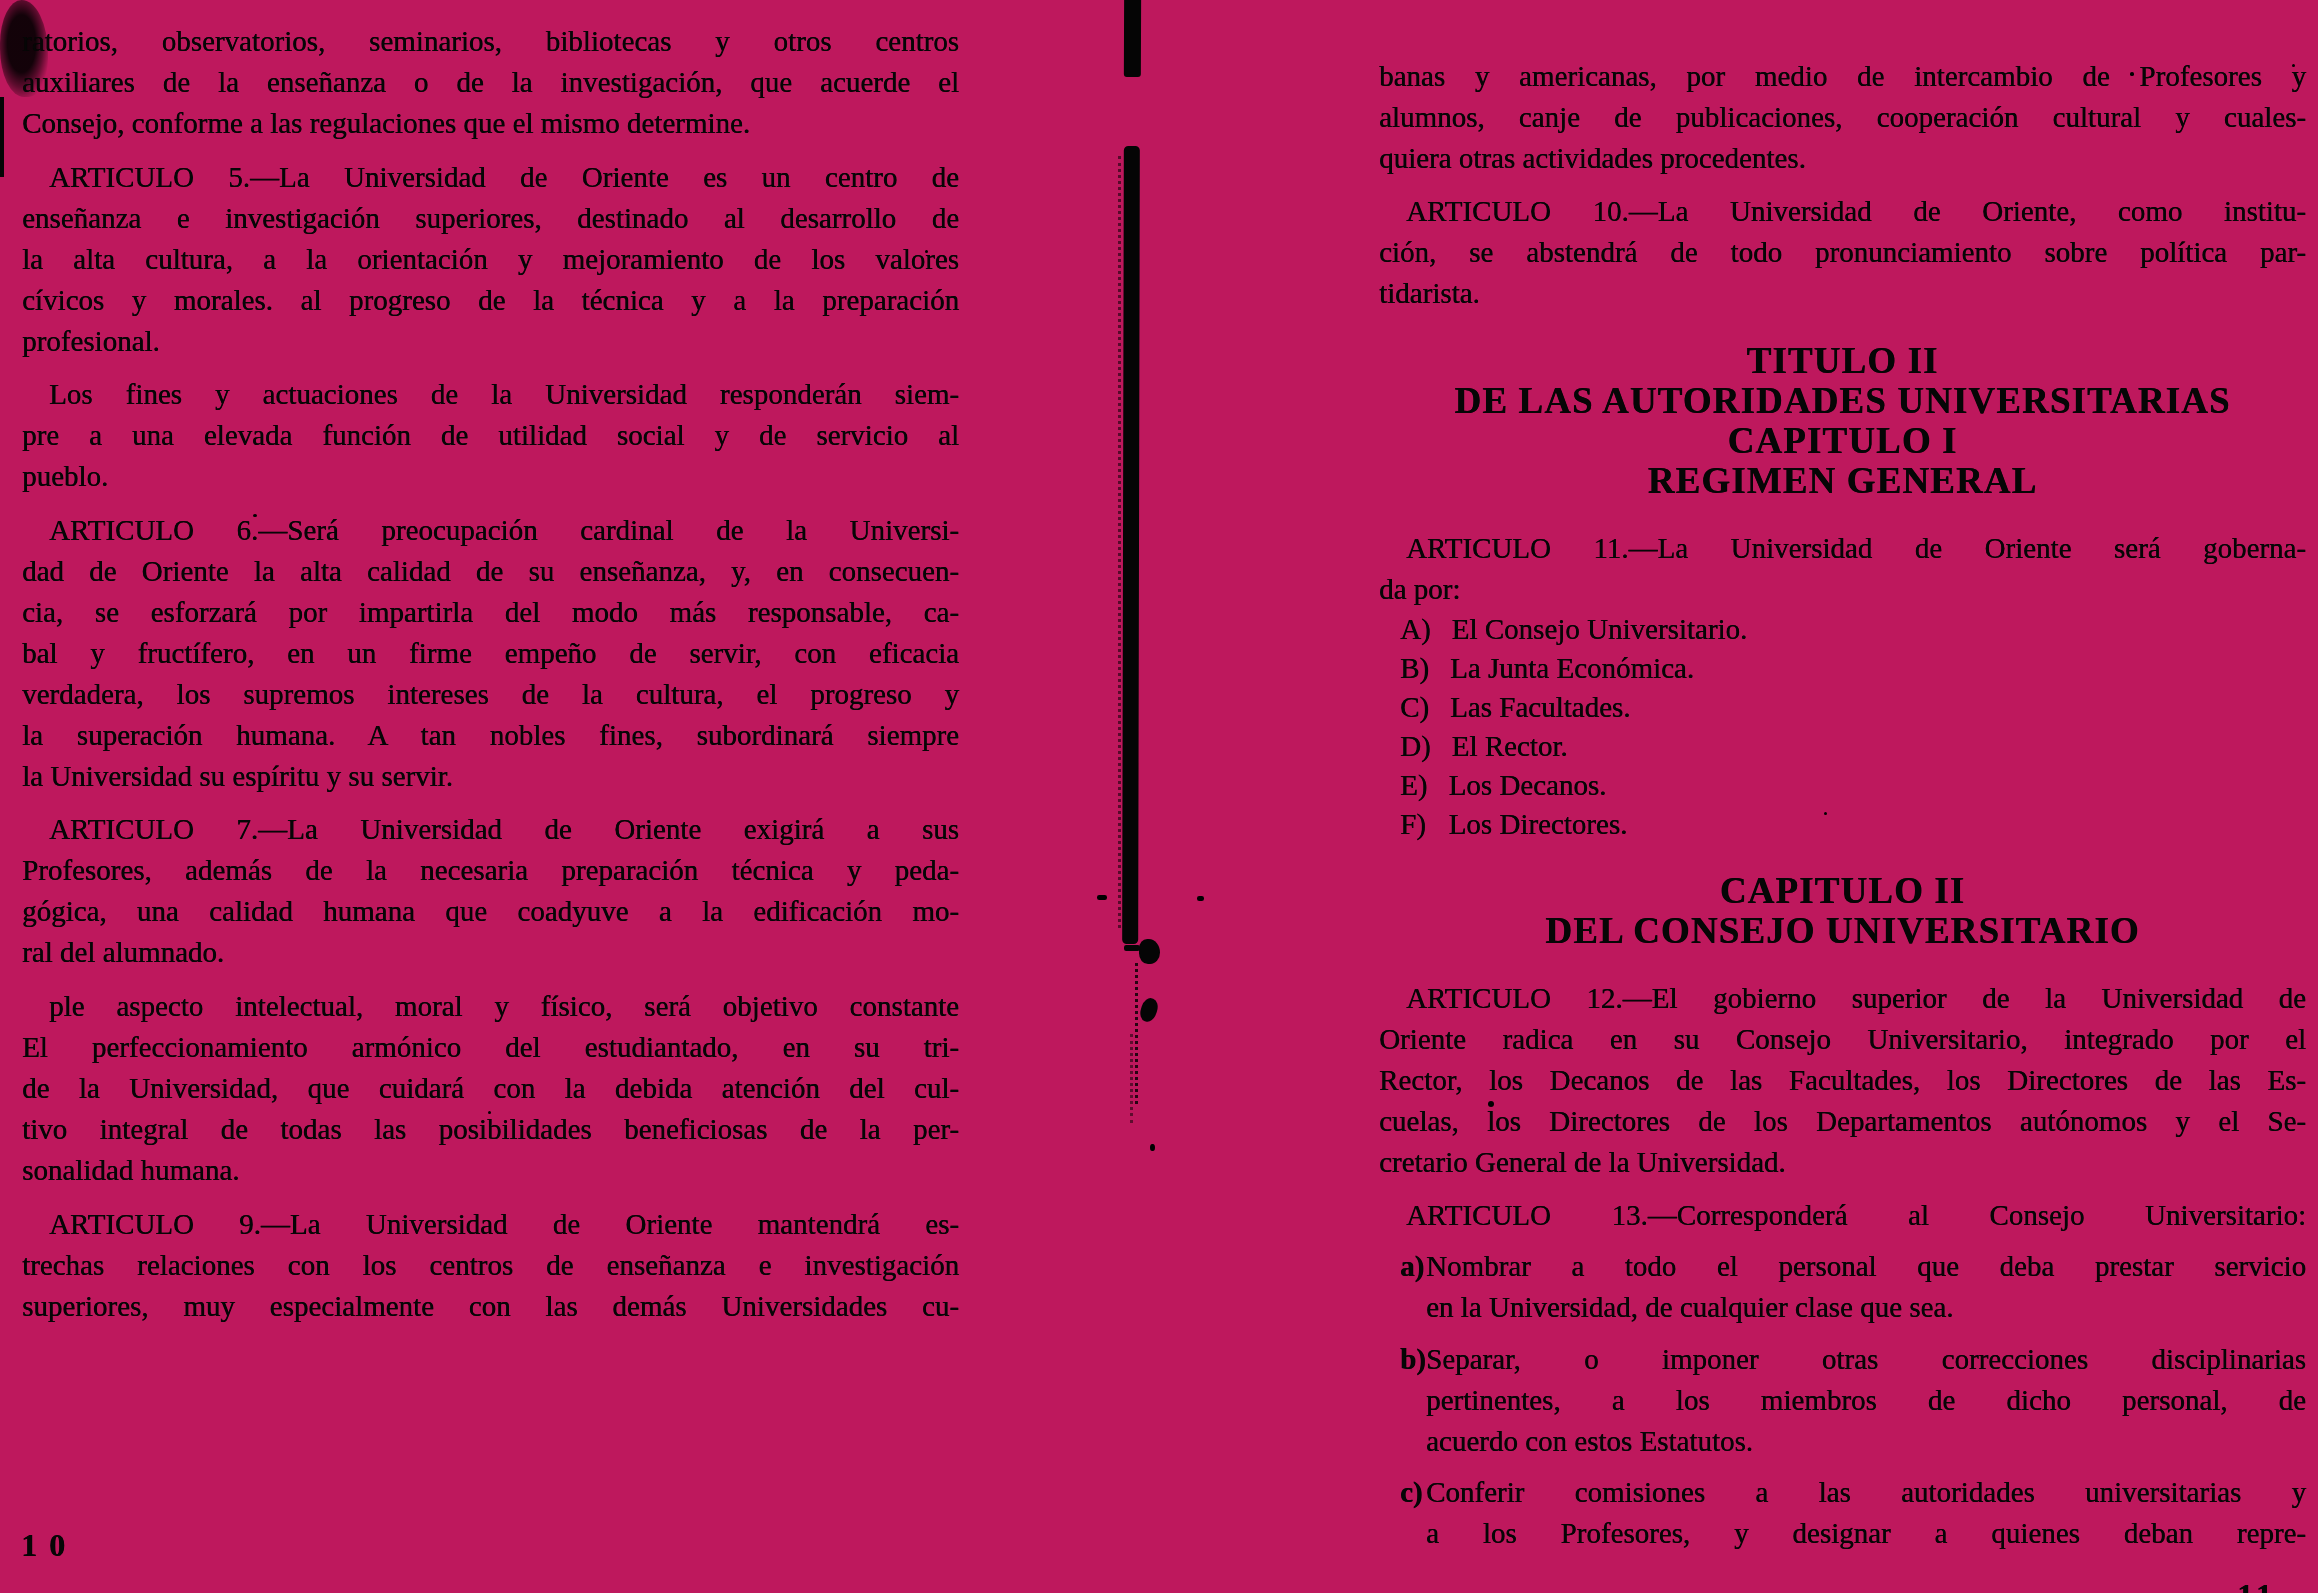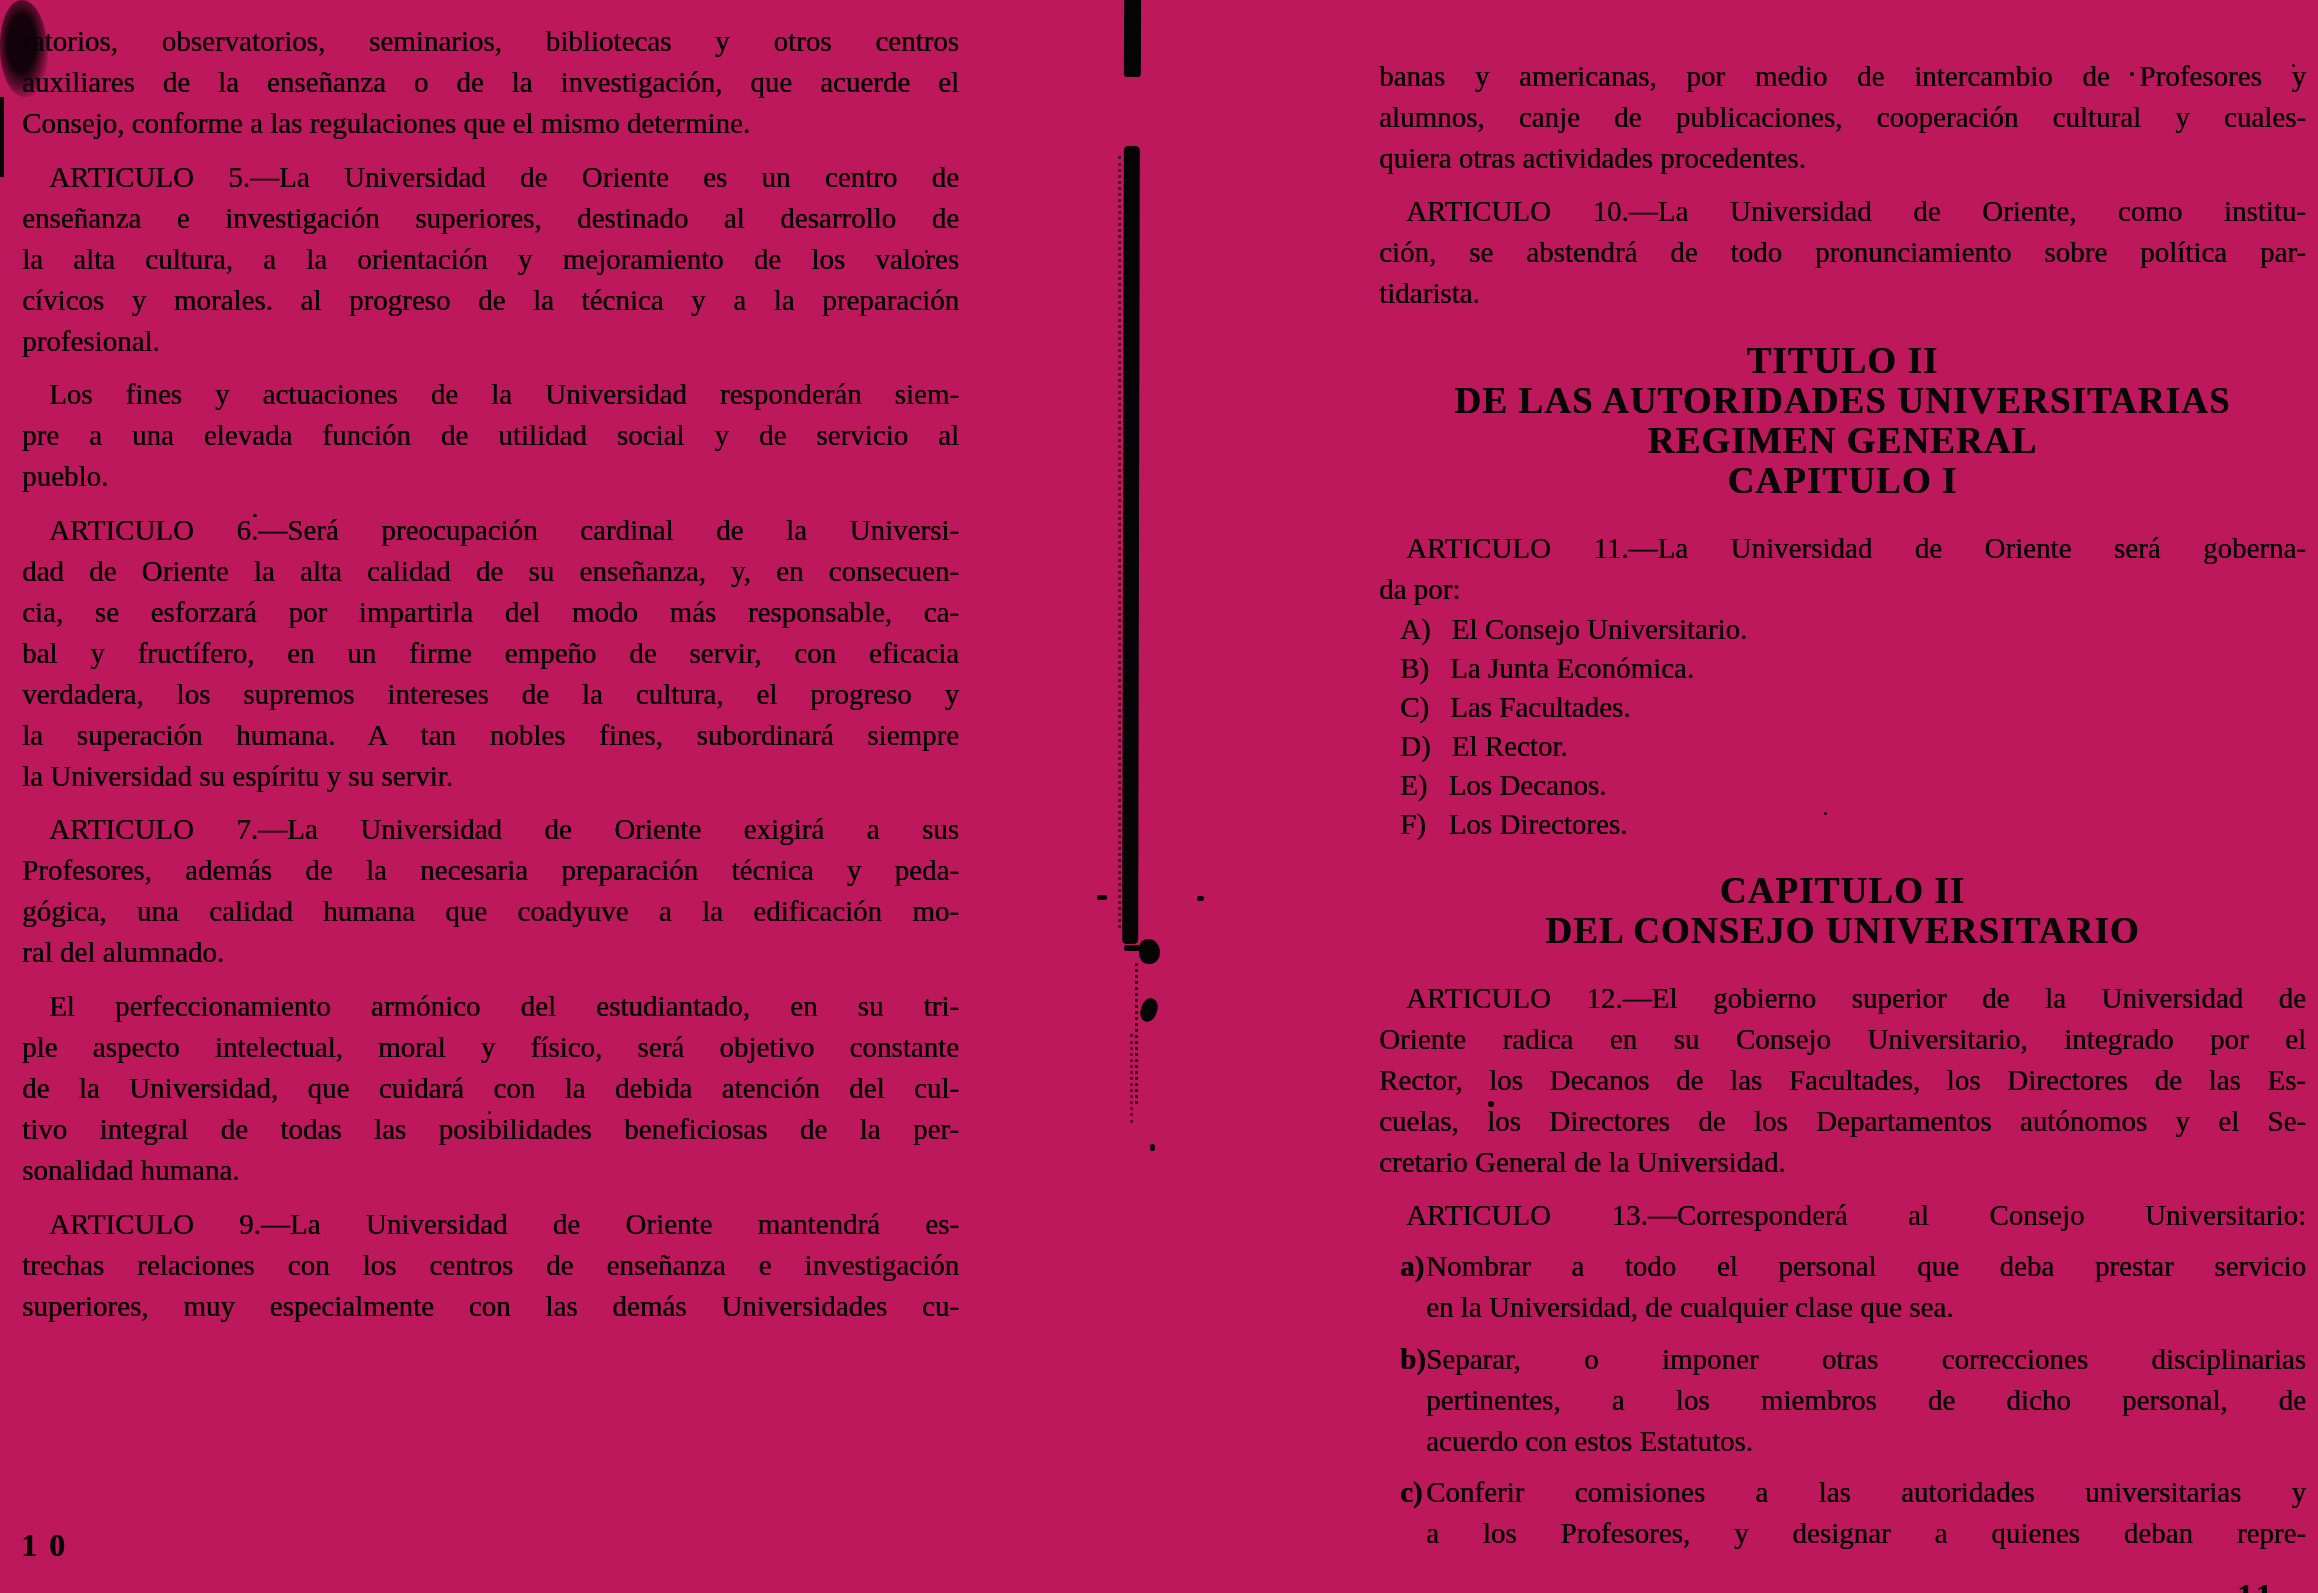--- a/index.html
+++ b/index.html
@@ -101,22 +101,22 @@
           <div class="line">la superación humana. A tan nobles fines, subordinará siempre</div>
           <div class="line last">la Universidad su espíritu y su servir.</div>
         </div>
         <div class="blk para indent">
           <div class="line">ARTICULO 7.—La Universidad de Oriente exigirá a sus</div>
           <div class="line">Profesores, además de la necesaria preparación técnica y peda-</div>
           <div class="line">gógica, una calidad humana que coadyuve a la edificación mo-</div>
           <div class="line last">ral del alumnado.</div>
         </div>
         <div class="blk para indent">
+          <div class="line">ple aspecto intelectual, moral y físico, será objetivo constante</div>
           <div class="line">El perfeccionamiento armónico del estudiantado, en su tri-</div>
-          <div class="line">ple aspecto intelectual, moral y físico, será objetivo constante</div>
           <div class="line">de la Universidad, que cuidará con la debida atención del cul-</div>
           <div class="line">tivo integral de todas las posibilidades beneficiosas de la per-</div>
           <div class="line last">sonalidad humana.</div>
         </div>
         <div class="blk para indent">
           <div class="line">ARTICULO 9.—La Universidad de Oriente mantendrá es-</div>
           <div class="line">trechas relaciones con los centros de enseñanza e investigación</div>
           <div class="line">superiores, muy especialmente con las demás Universidades cu-</div>
         </div>
       </div>
@@ -130,22 +130,22 @@
           <div class="line last">quiera otras actividades procedentes.</div>
         </div>
         <div class="blk para indent">
           <div class="line">ARTICULO 10.—La Universidad de Oriente, como institu-</div>
           <div class="line">ción, se abstendrá de todo pronunciamiento sobre política par-</div>
           <div class="line last">tidarista.</div>
         </div>
         <div class="blk heading">
           <div class="hline">TITULO II</div>
           <div class="hline">DE LAS AUTORIDADES UNIVERSITARIAS</div>
+          <div class="hline">CAPITULO I</div>
           <div class="hline">REGIMEN GENERAL</div>
-          <div class="hline">CAPITULO I</div>
         </div>
         <div class="blk para indent">
           <div class="line">ARTICULO 11.—La Universidad de Oriente será goberna-</div>
           <div class="line last">da por:</div>
         </div>
         <div class="blk list">
           <div class="lrow">
             <span class="llabel">A)</span>
             <span class="ltext">El Consejo Universitario.</span>
           </div>

